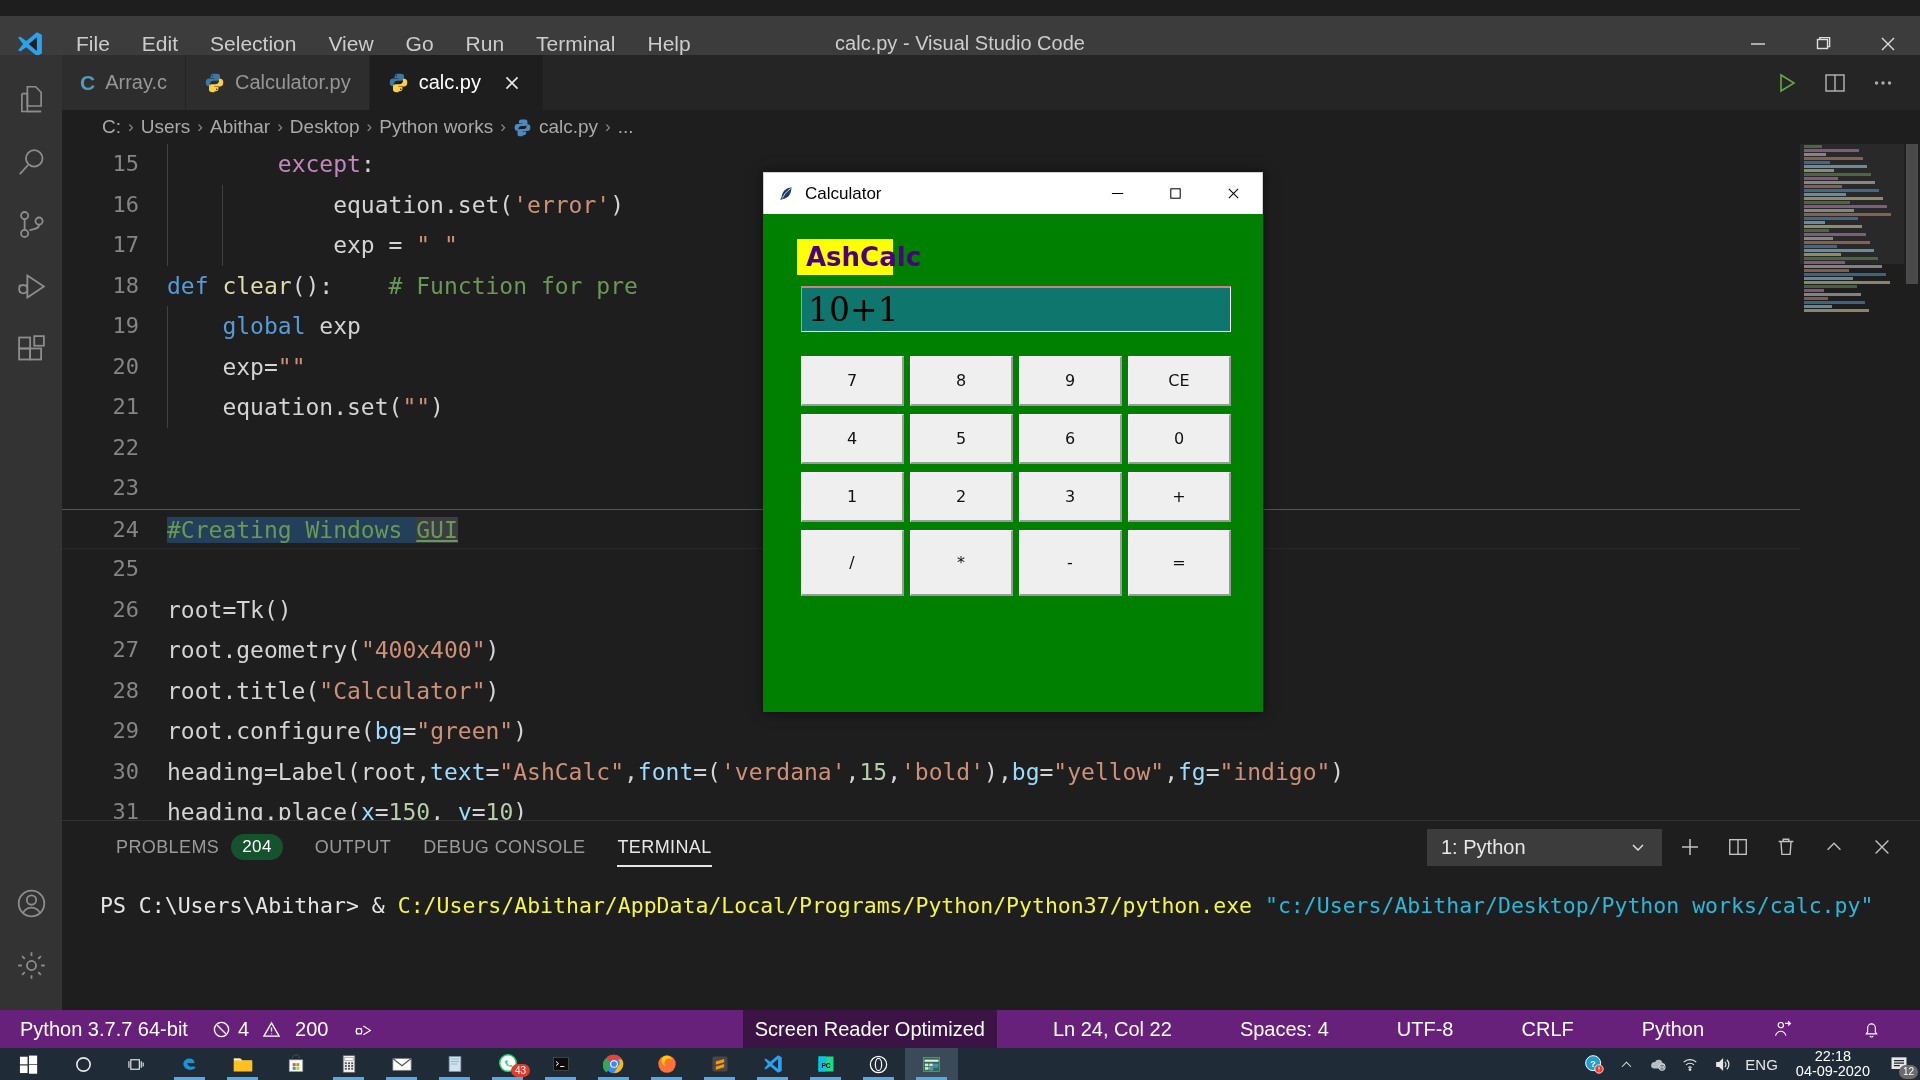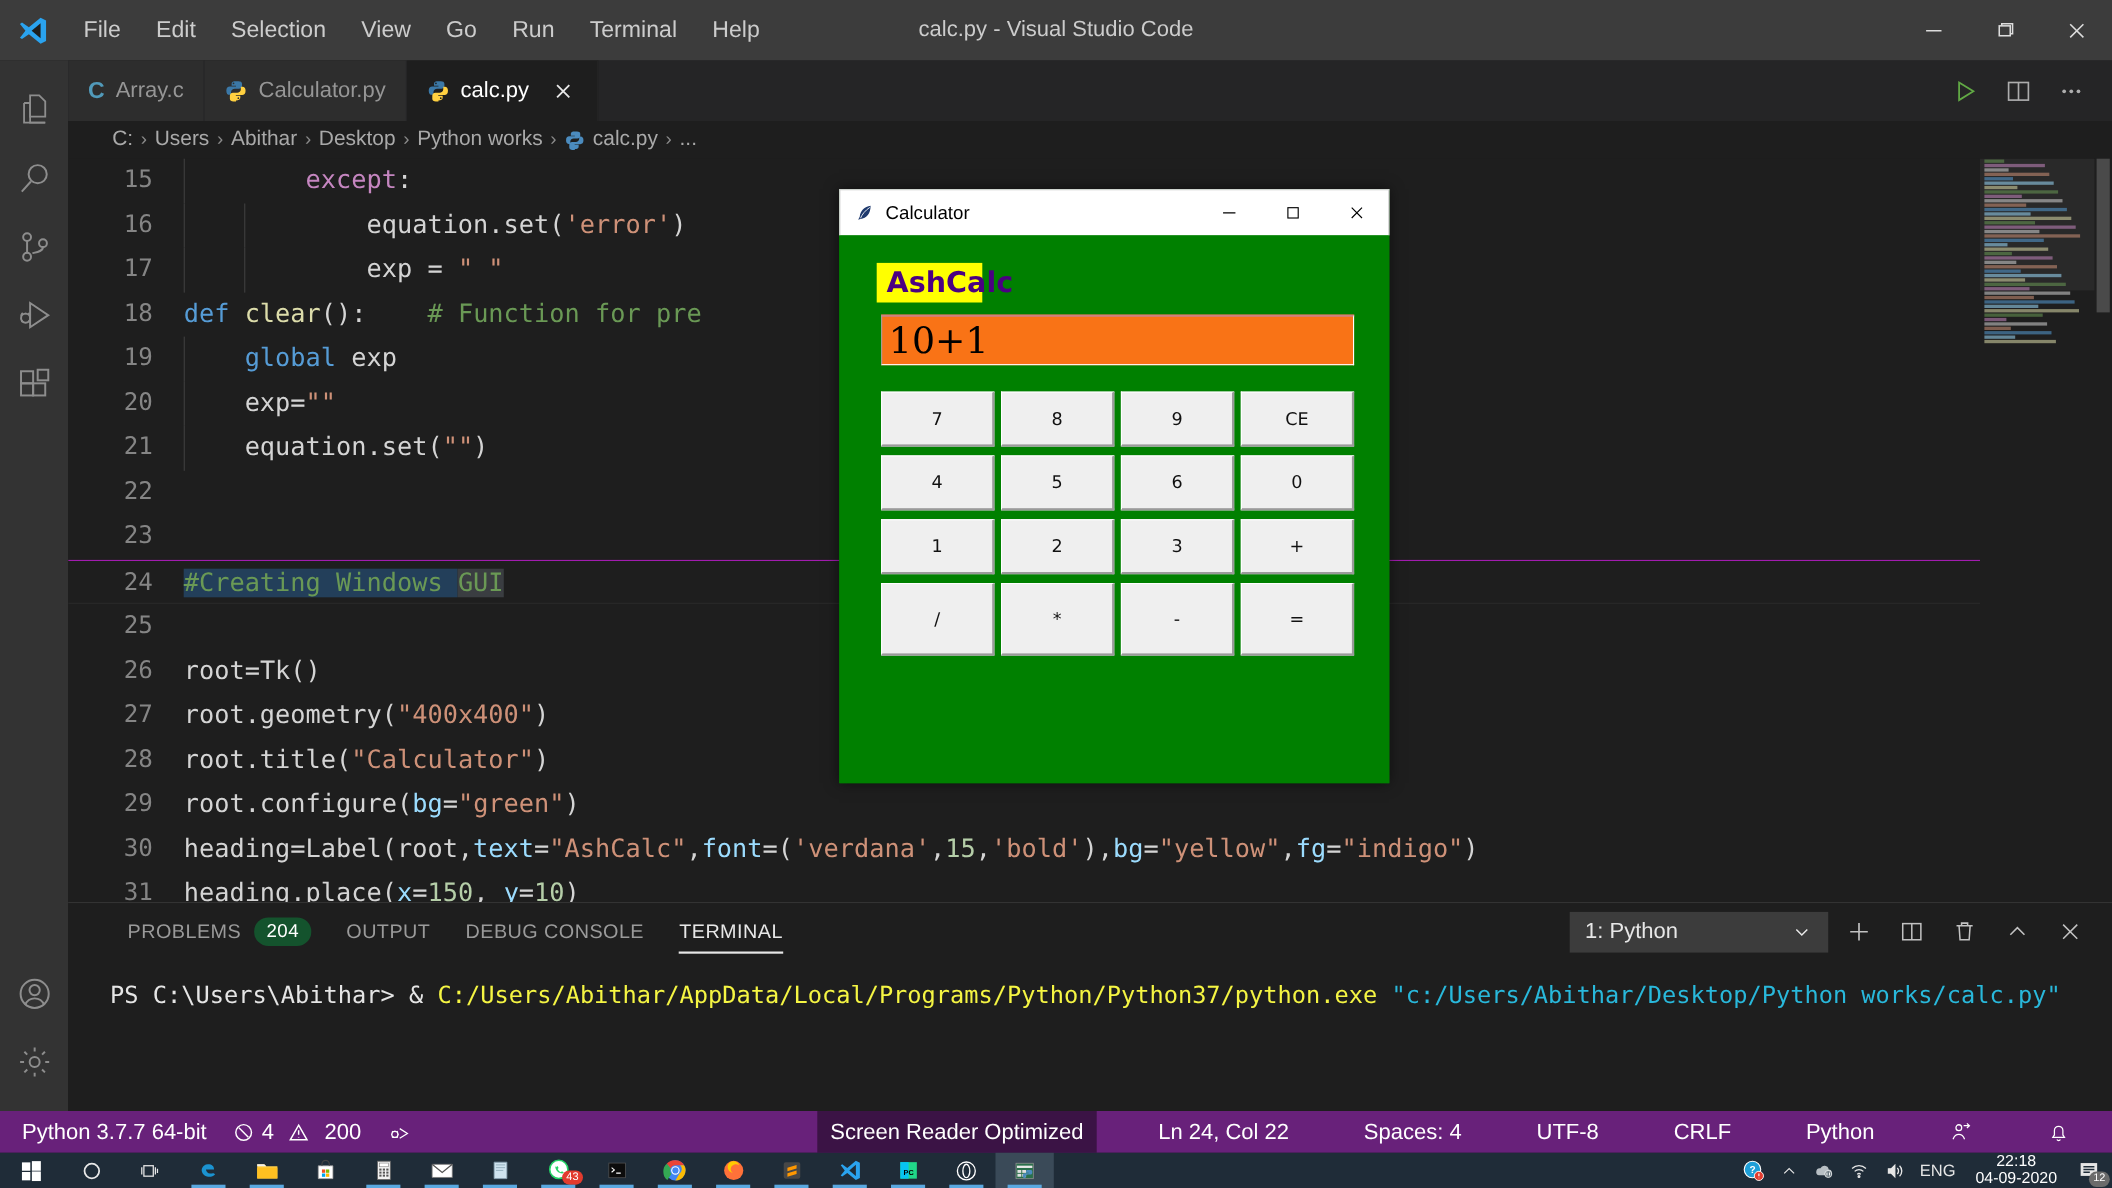--- a/index.html
+++ b/index.html
@@ -7,21 +7,21 @@
   body {
     font-family:"Liberation Sans", sans-serif;
     background:#1e1e1e;
     color:#cccccc;
     -webkit-font-smoothing:antialiased;
   }
   #app { position:relative; width:1920px; height:1080px; }
 
   
   .titlebar {
-    position:absolute; top:0; left:0; width:1920px; height:55px;
+    position:absolute; top:16px; left:0; width:1920px; height:55px;
     background:#3c3c3c; display:flex; align-items:center;
   }
   .vscode-logo { width:60px; height:55px; display:flex; align-items:center; justify-content:center; }
   .menu { display:flex; align-items:center; gap:0px; }
   .menu-item {
     padding:0 16px; height:55px; line-height:55px; font-size:21px; color:#cccccc; cursor:default;
   }
   .title-center {
     position:absolute; left:0; width:1920px; text-align:center; font-size:20px; color:#cccccc;
     pointer-events:none;
@@ -83,21 +83,21 @@
   }
   .kw { color:#569cd6; }       
   .kwc { color:#c586c0; }      
   .fn { color:#dcdcaa; }
   .str { color:#ce9178; }
   .cmt { color:#6a9955; }
   .num { color:#b5cea8; }
   .param { color:#9cdcfe; }
   .plain { color:#d4d4d4; }
   .sel-hl { background:#264f78aa; }
-  .word-hl { background:#3a3d41; }
+  .word-hl { background:#3a3d41;text-decoration:underline; }
   .cur-line-border { border-top:1px solid #a21caf; border-bottom:1px solid #282828; }
 
   
   .minimap {
     position:absolute; top:0; right:16px; width:104px; bottom:0; background:#1e1e1e;
   }
   .mm-line { height:3px; margin:1px 0 1px 4px; opacity:.55; }
   .mm-slider { position:absolute; top:0; left:0; width:104px; height:120px; background:#ffffff0d; }
   .scrollbar-v {
     position:absolute; top:0; right:0; width:16px; bottom:0; background:transparent;
@@ -176,21 +176,21 @@
   }
   .calc-title-ctrls { margin-left:auto; display:flex; }
   .ct-btn { width:58px; height:41px; display:flex; align-items:center; justify-content:center; }
   .calc-body { position:relative; height:498px; background:#008000; }
   .calc-heading {
     position:absolute; left:34px; top:25px; width:96px; background:#ffff00; color:#4b0082;
     font-weight:bold; font-size:26px; text-align:center; padding:3px 9px; white-space:nowrap;
     font-family:"DejaVu Sans", sans-serif;
   }
   .calc-display {
-    position:absolute; left:38px; top:72px; width:430px; height:46px; background:#f97316;
+    position:absolute; left:38px; top:72px; width:430px; height:46px; background:#0f766e;
     border-top:2px solid #d08080; border-left:1px solid #a0a0a0;
     border-right:1px solid #ffffff; border-bottom:1px solid #ffffff;
     font-family:"DejaVu Serif","Liberation Serif",serif; font-size:33px; color:#000;
     display:flex; align-items:center; padding-left:6px;
   }
   .calc-grid {
     position:absolute; left:38px; top:142px; width:430px;
     display:grid; grid-template-columns:repeat(4,1fr); gap:8px 6px;
   }
   .calc-btn {

